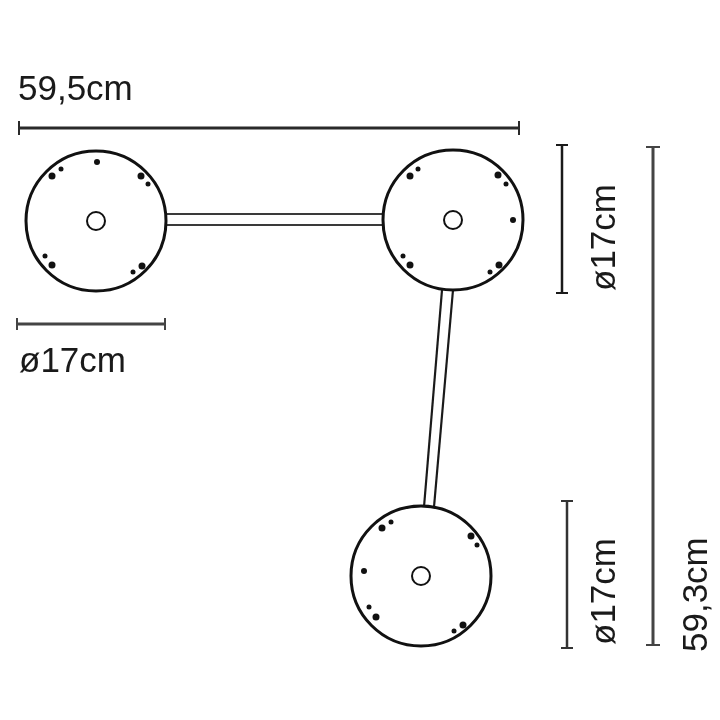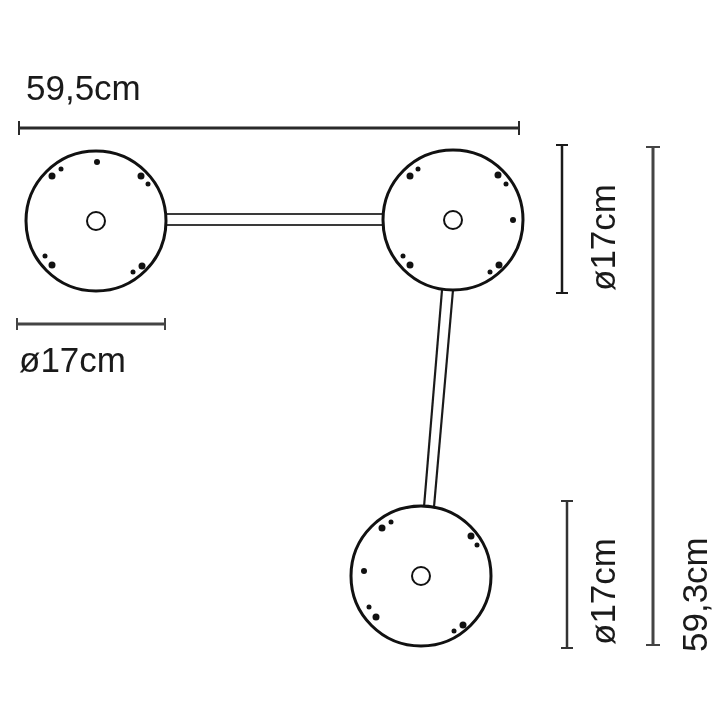--- a/index.html
+++ b/index.html
@@ -95,17 +95,17 @@
     <line x1="561" y1="648" x2="573" y2="648" stroke-width="2"></line>
   </g>
 
   <g stroke="#444" stroke-width="3">
     <line x1="653" y1="147" x2="653" y2="645"></line>
     <line x1="646" y1="147" x2="660" y2="147" stroke-width="2"></line>
     <line x1="646" y1="645" x2="660" y2="645" stroke-width="2"></line>
   </g>
 </svg>
 
-<div class="lbl" style="left:26px; top:70px;text-align:center;">59,5cm</div>
+<div class="lbl" style="left:18px; top:70px;text-align:center;">59,5cm</div>
 <div class="lbl" style="left:19px; top:342px;">ø17cm</div>
 <div class="lbl rot" style="left:585px; top:291px;">ø17cm</div>
 <div class="lbl rot" style="left:585px; top:645px;">ø17cm</div>
 <div class="lbl rot" style="left:677px; top:652px;">59,3cm</div>
 
 </body></html>

